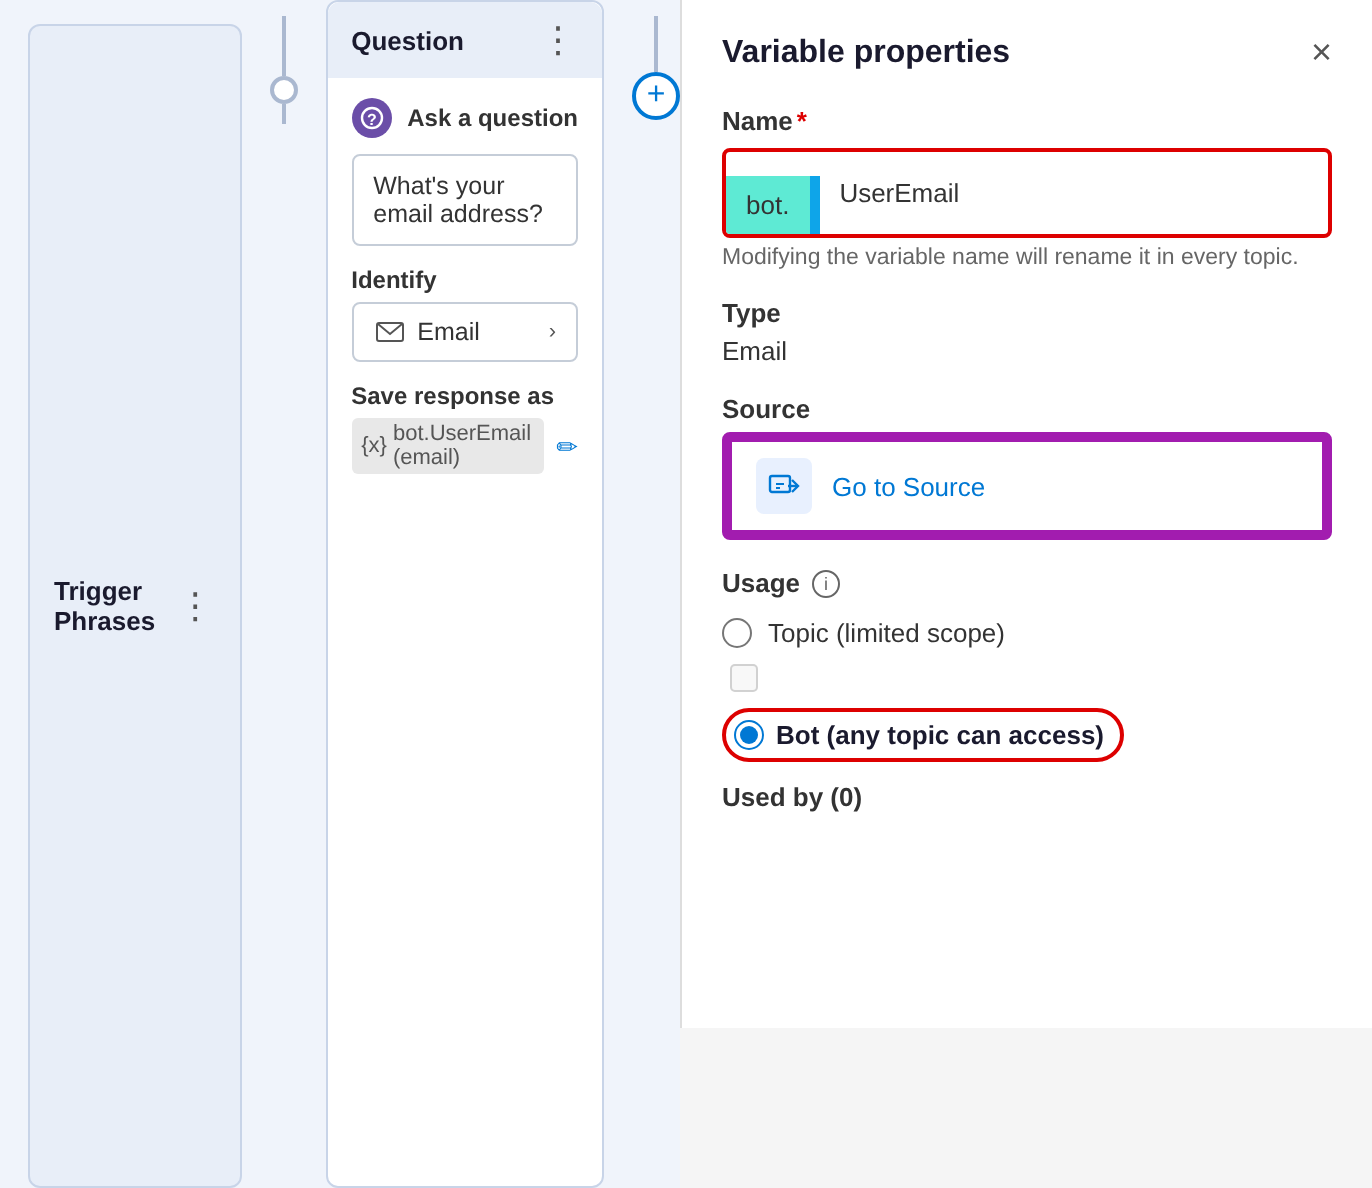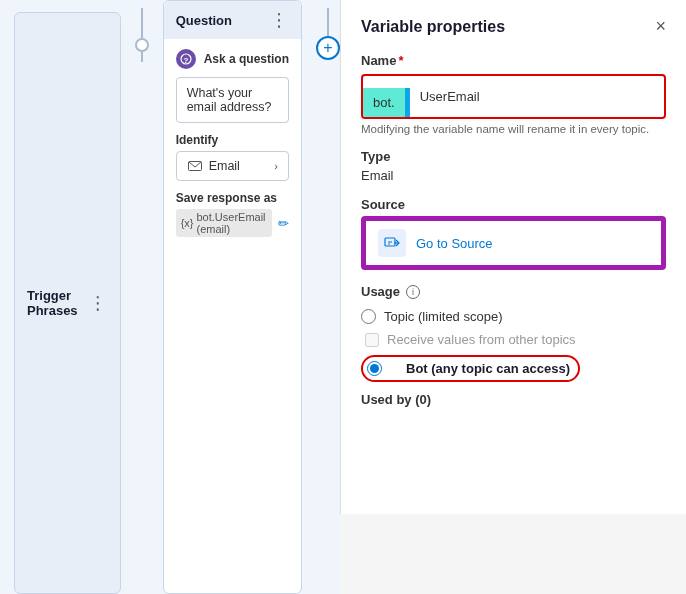--- a/index.html
+++ b/index.html
@@ -354,21 +354,21 @@
       font-size: 13px;
       color: #999;
     }
 
     .highlighted-radio {
       border: 2px solid #d00;
       border-radius: 20px;
       padding: 4px 8px 4px 4px;
       display: flex;
       align-items: center;
-      gap: 24px;
+      gap: 6px;
       margin-bottom: 8px;
       width: fit-content;
     }
     .highlighted-radio .radio-label {
       font-weight: 600;
       color: #1a1a2e;
     }
 
     .external-sources-row {
       display: flex;
@@ -501,21 +501,20 @@
       <div class="info-icon">i</div>
     </div>
 
     <div class="radio-option">
       <input type="radio" class="radio-input" name="usage" style="">
       <span class="radio-label">Topic (limited scope)</span>
     </div>
 
     <div class="checkbox-option">
       <input type="checkbox" class="checkbox-input" disabled="" style="">
-      <span class="checkbox-label">Receive values from other topics</span>
     </div>
 
 
     <div class="highlighted-radio">
       <input type="radio" class="radio-input" name="usage" checked="" style="">
       <span class="radio-label">Bot (any topic can access)</span>
     </div>
 
   </div>
 

